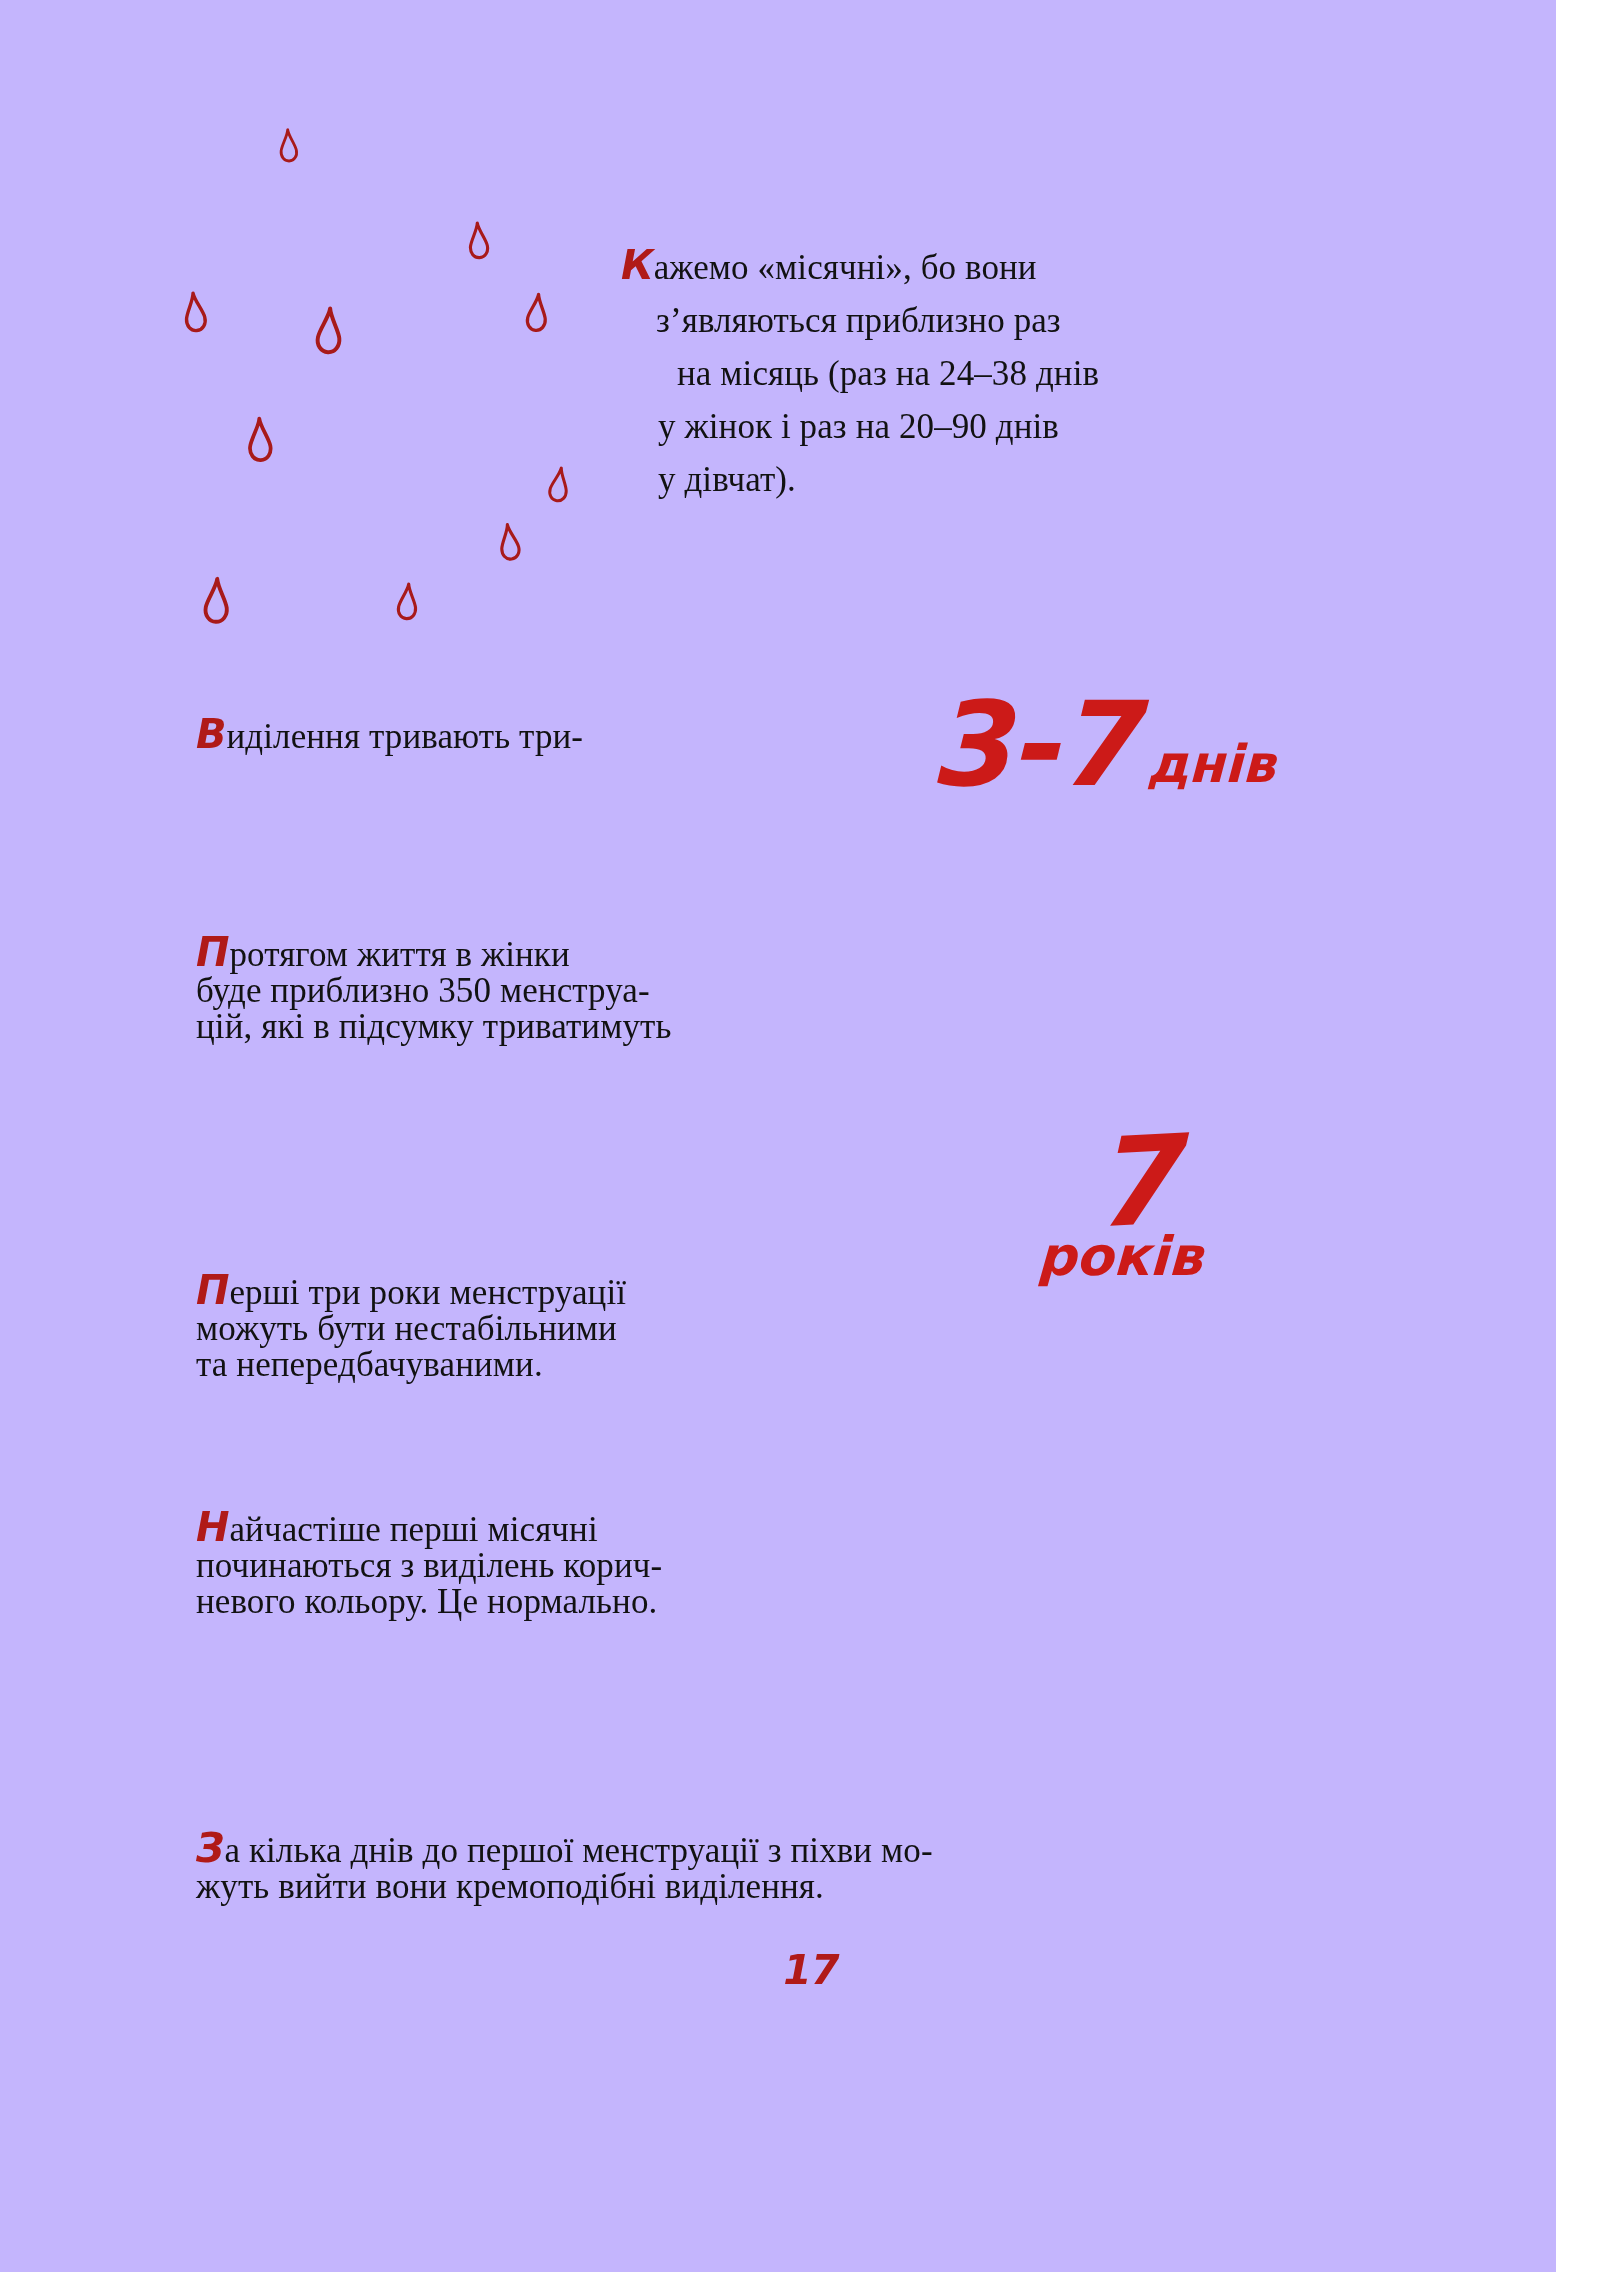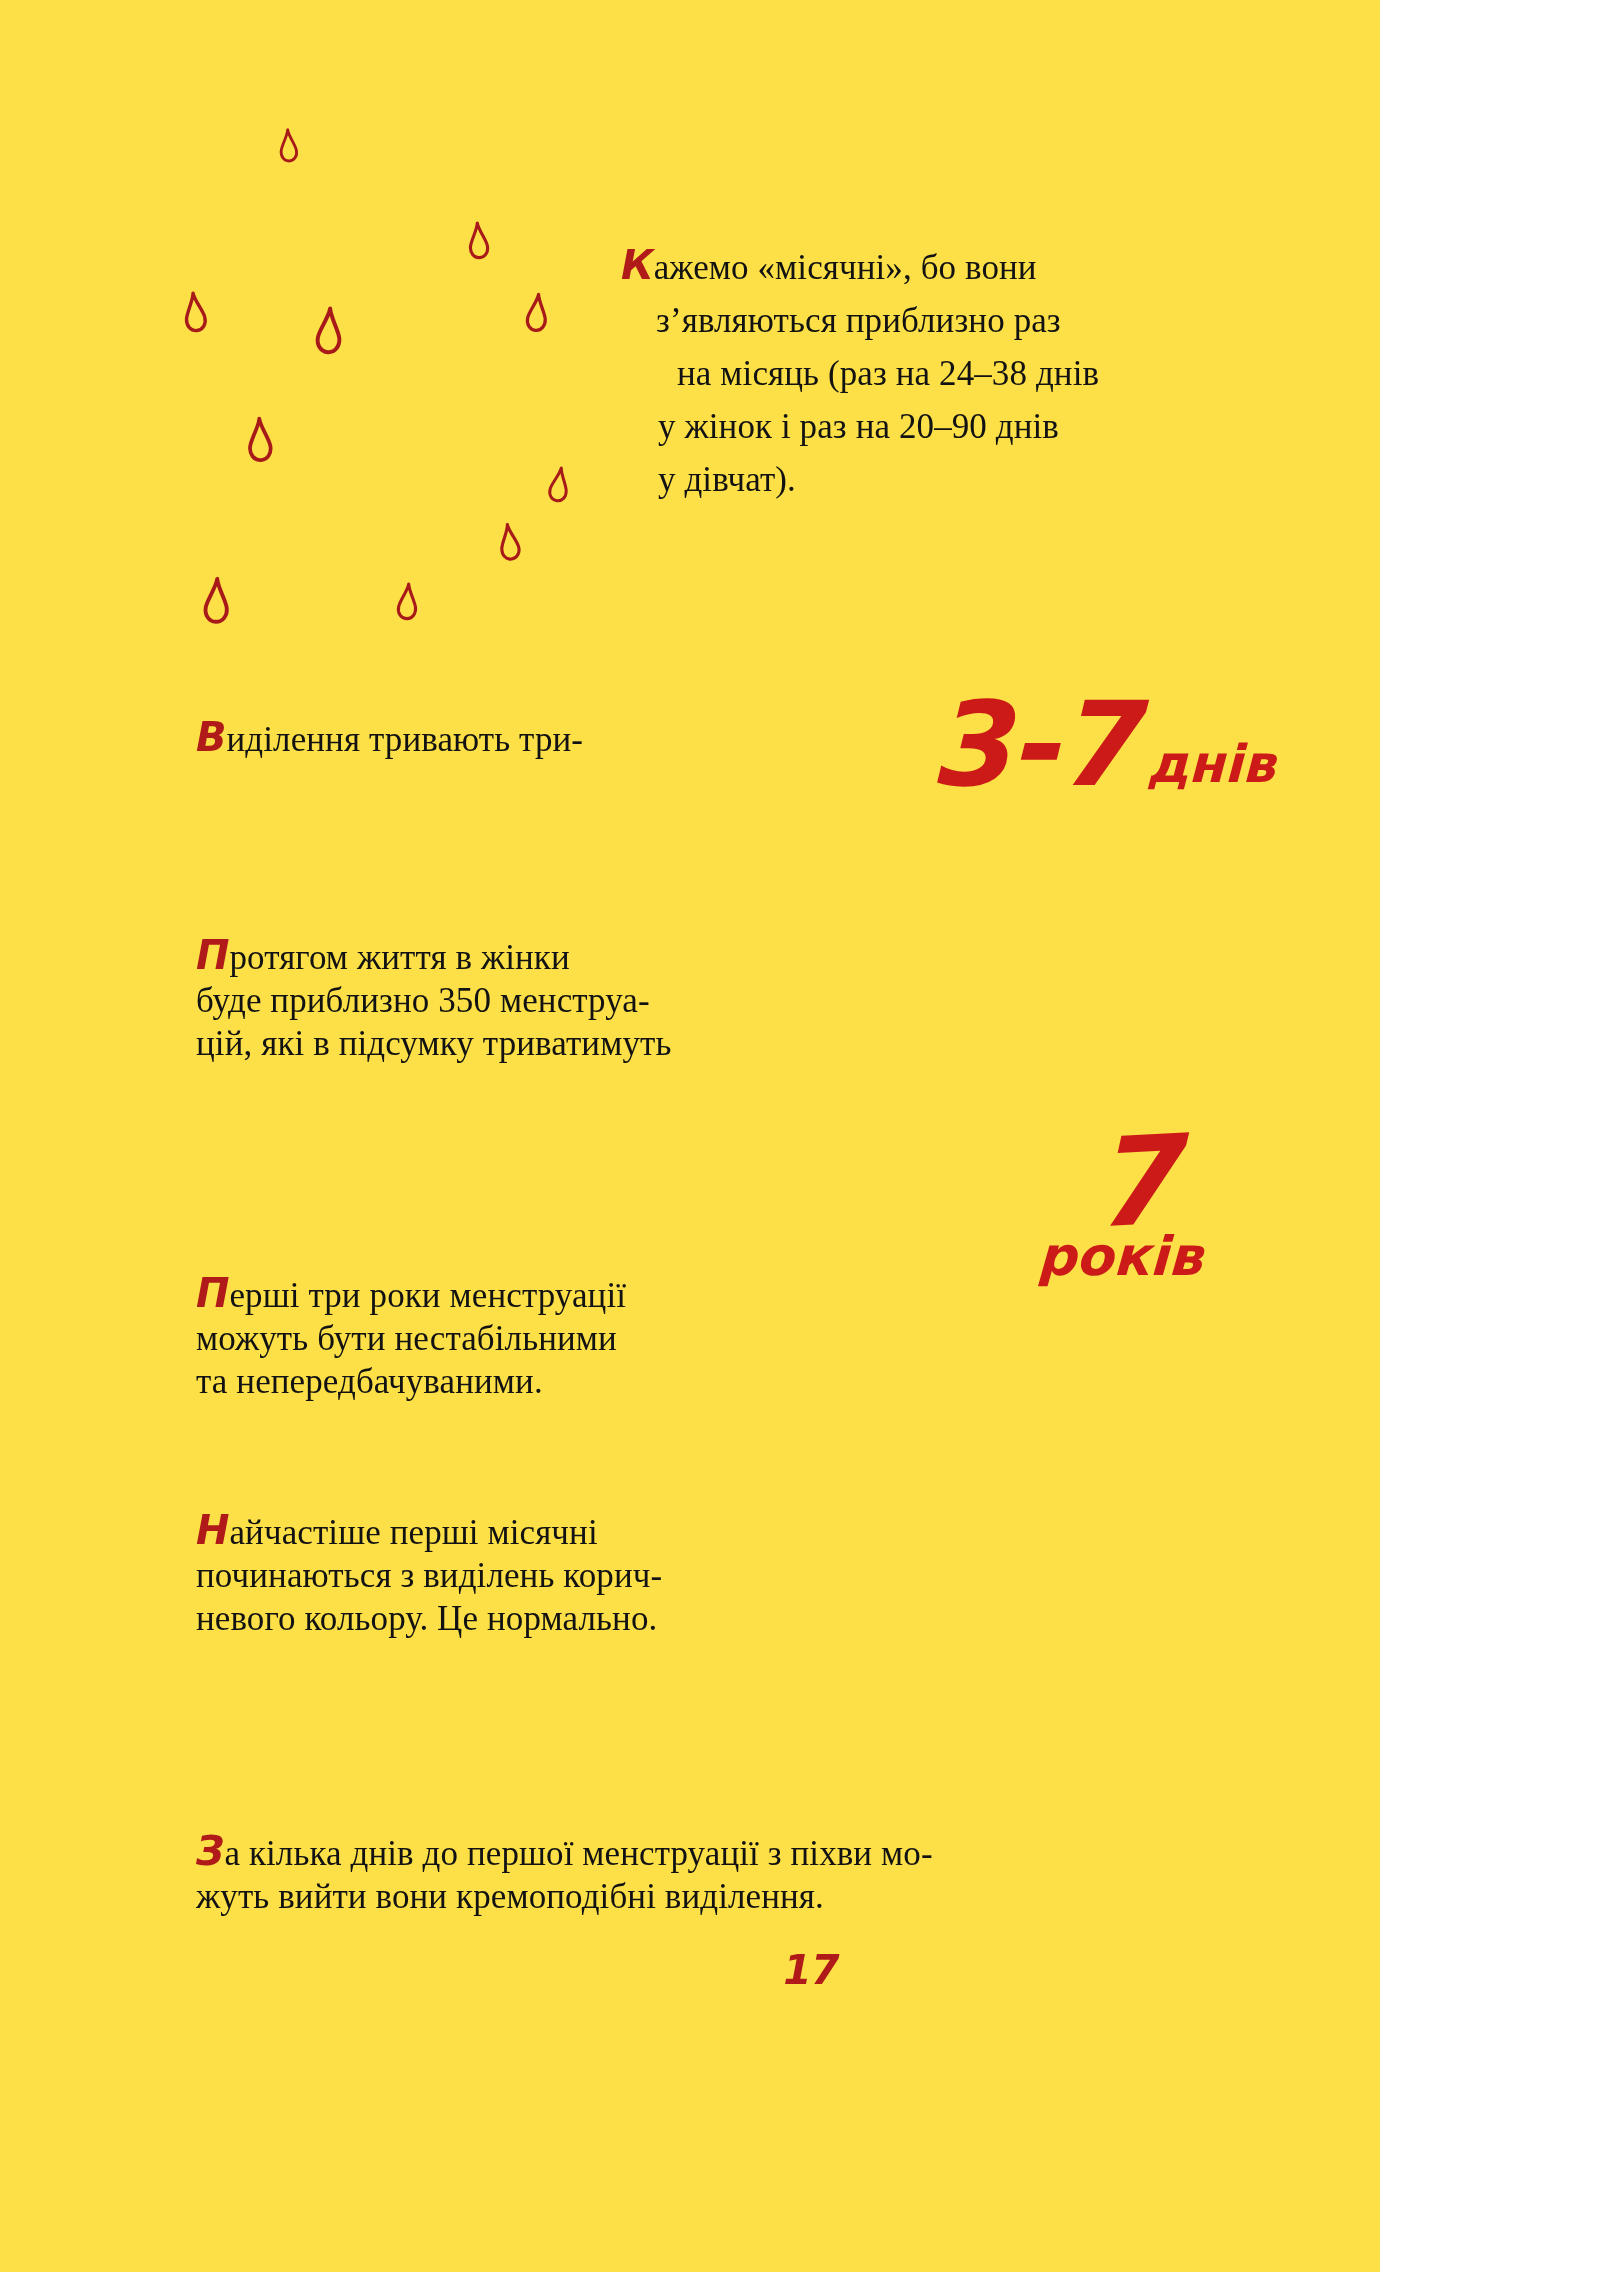--- a/index.html
+++ b/index.html
@@ -3,23 +3,23 @@
 <meta charset="utf-8">
 <title>Сторінка 17</title>
 <style>
   html, body {
     margin: 0;
     padding: 0;
     background: #ffffff;
   }
   #page {
     position: relative;
-    width: 1380px;
+    width: 1556px;
     height: 2273px;
-    background: #fde047;
+    background: #c4b5fd;
     overflow: hidden;
     font-family: "Liberation Serif", "DejaVu Serif", serif;
   }
 
   
   .drop-layer {
     position: absolute;
     left: 0; top: 0;
     width: 1622px; height: 2273px;
     pointer-events: none;
@@ -27,21 +27,21 @@
   .drop {
     position: absolute;
     display: block;
   }
 
   
   .para {
     position: absolute;
     color: #121212;
     font-size: 35px;
-    line-height: 43px;
+    line-height: 36px;
     letter-spacing: 0.1px;
     white-space: nowrap;
   }
   .para .ln { display: block; }
 
   .para.p-intro {
     left: 621px;
     top: 239px;
     line-height: 53px;
   }

